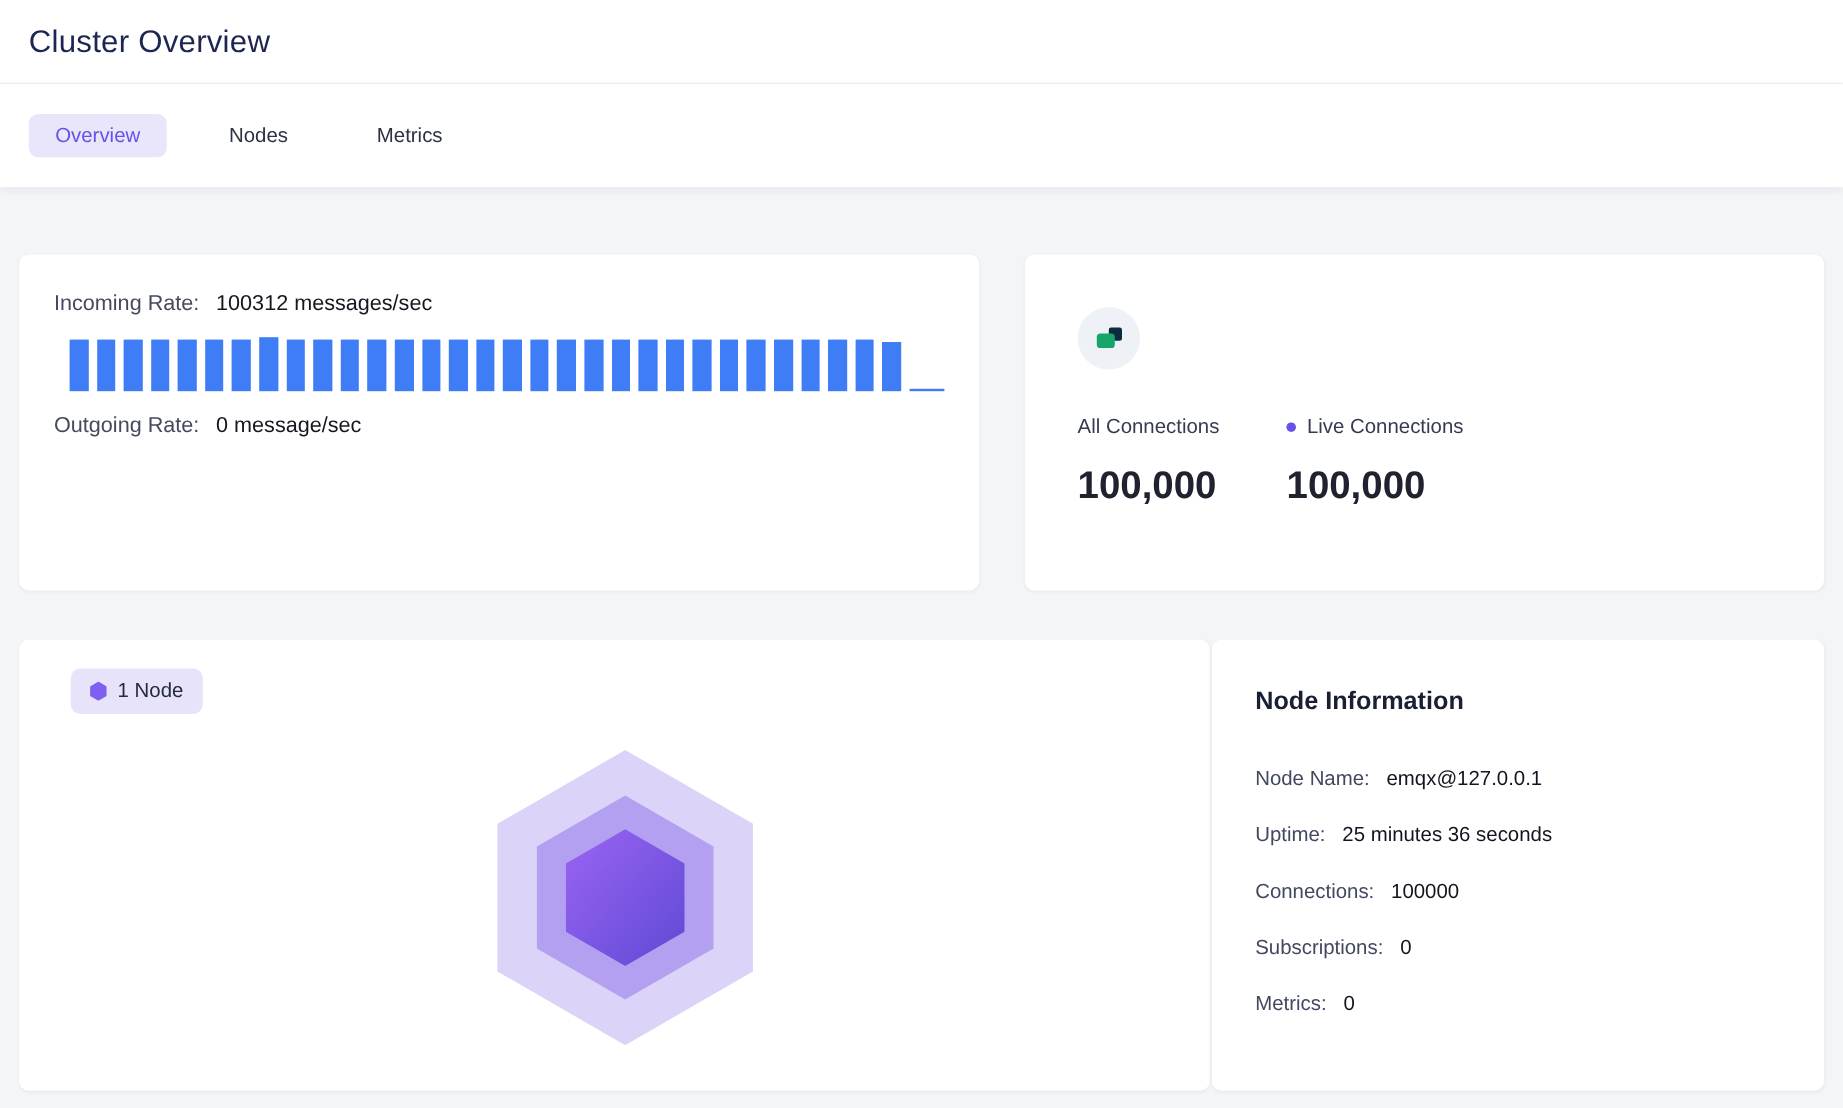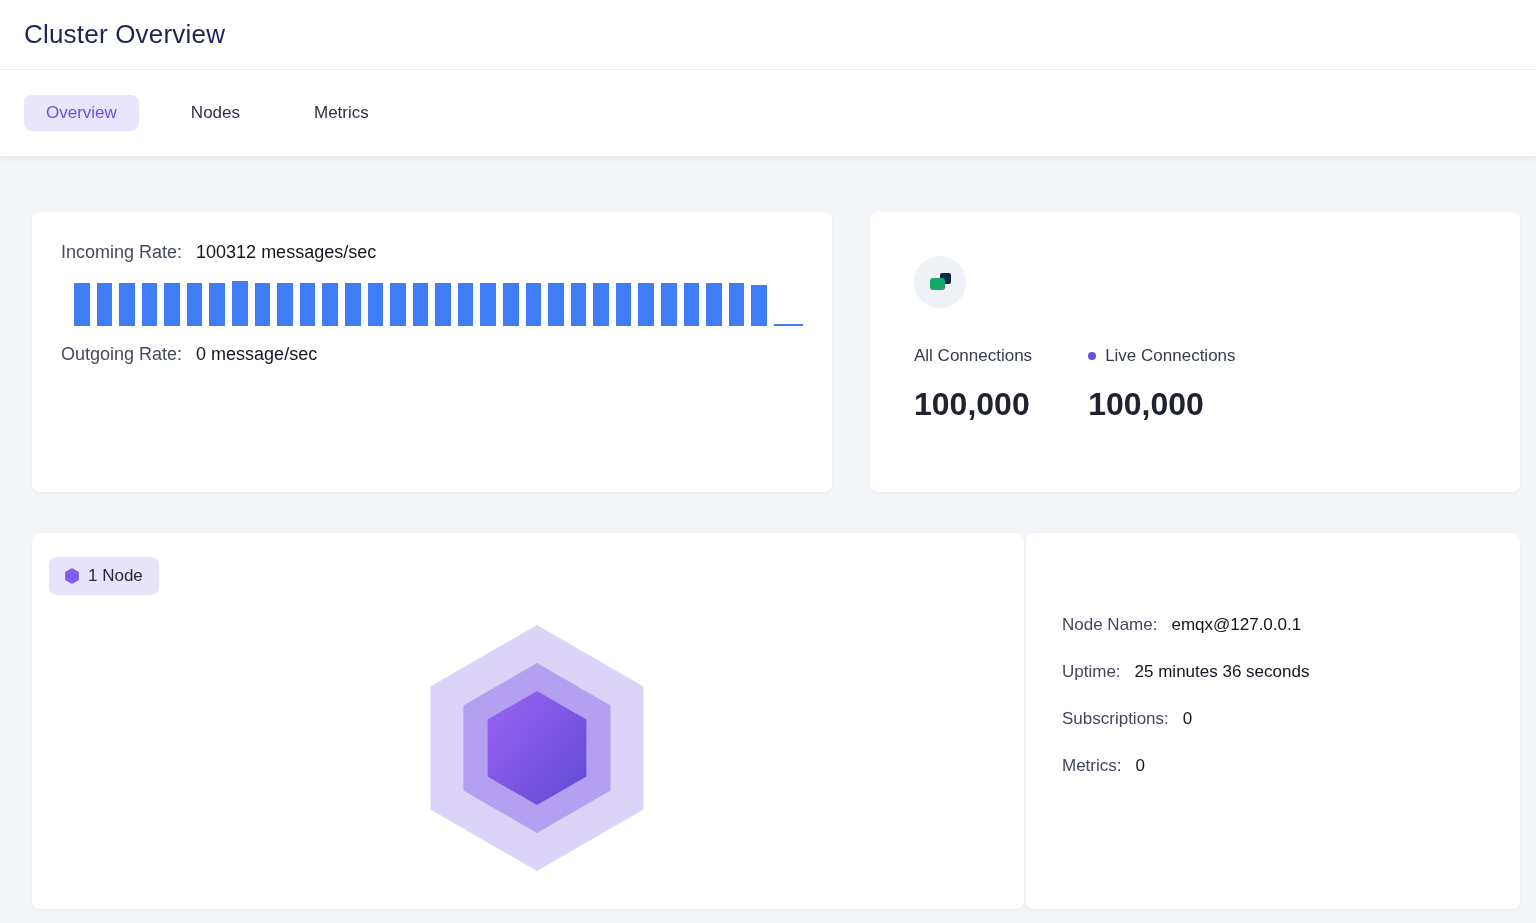--- a/index.html
+++ b/index.html
@@ -48,21 +48,21 @@
     border-radius: 8px;
     cursor: pointer;
   }
   .tab.active {
     background: #e9e6fb;
     color: #6254e8;
   }
 
   
   main {
-    padding: 56px 16px 0 32px;
+    padding: 56px 16px 0 16px;
   }
   .card {
     background: #ffffff;
     border-radius: 8px;
     box-shadow: 0 1px 3px rgba(25,35,65,0.05);
   }
   .row-top {
     display: flex;
     gap: 38px;
   }
@@ -151,20 +151,21 @@
   .node-badge {
     display: inline-flex;
     align-items: center;
     gap: 9px;
     background: #e7e3fa;
     border-radius: 8px;
     padding: 9px 16px;
     font-size: 17px;
     color: #242a3d;
     cursor: pointer;
+    margin-left: 26px;
   }
   .hex-graphic {
     width: 220px;
     margin: 28px auto 0;
     display: block;
   }
 
   
   .info-card {
     flex: 1;
@@ -286,23 +287,25 @@
             </linearGradient>
           </defs>
           <polygon points="110,2 216.5,63.5 216.5,186.5 110,248 3.5,186.5 3.5,63.5" fill="#dcd3f8"></polygon>
           <polygon points="110,40 183.6,82.5 183.6,167.5 110,210 36.4,167.5 36.4,82.5" fill="#b4a0f0"></polygon>
           <polygon points="110,68 159.4,96.5 159.4,153.5 110,182 60.6,153.5 60.6,96.5" fill="url(#hexInner)"></polygon>
         </svg>
       </div>
     </section>
 
     <section class="card info-card">
+      <h2 class="info-title">Node Information</h2>
       <div class="info-rows">
           <div class="info-row"><span class="info-label">Node Name:</span><span class="info-value">emqx@127.0.0.1</span></div>
           <div class="info-row"><span class="info-label">Uptime:</span><span class="info-value">25 minutes 36 seconds</span></div>
+          <div class="info-row"><span class="info-label">Connections:</span><span class="info-value">100000</span></div>
           <div class="info-row"><span class="info-label">Subscriptions:</span><span class="info-value">0</span></div>
           <div class="info-row"><span class="info-label">Metrics:</span><span class="info-value">0</span></div>
         </div>
     </section>
 
   </div>
 
 </main>
 
 </body></html>

